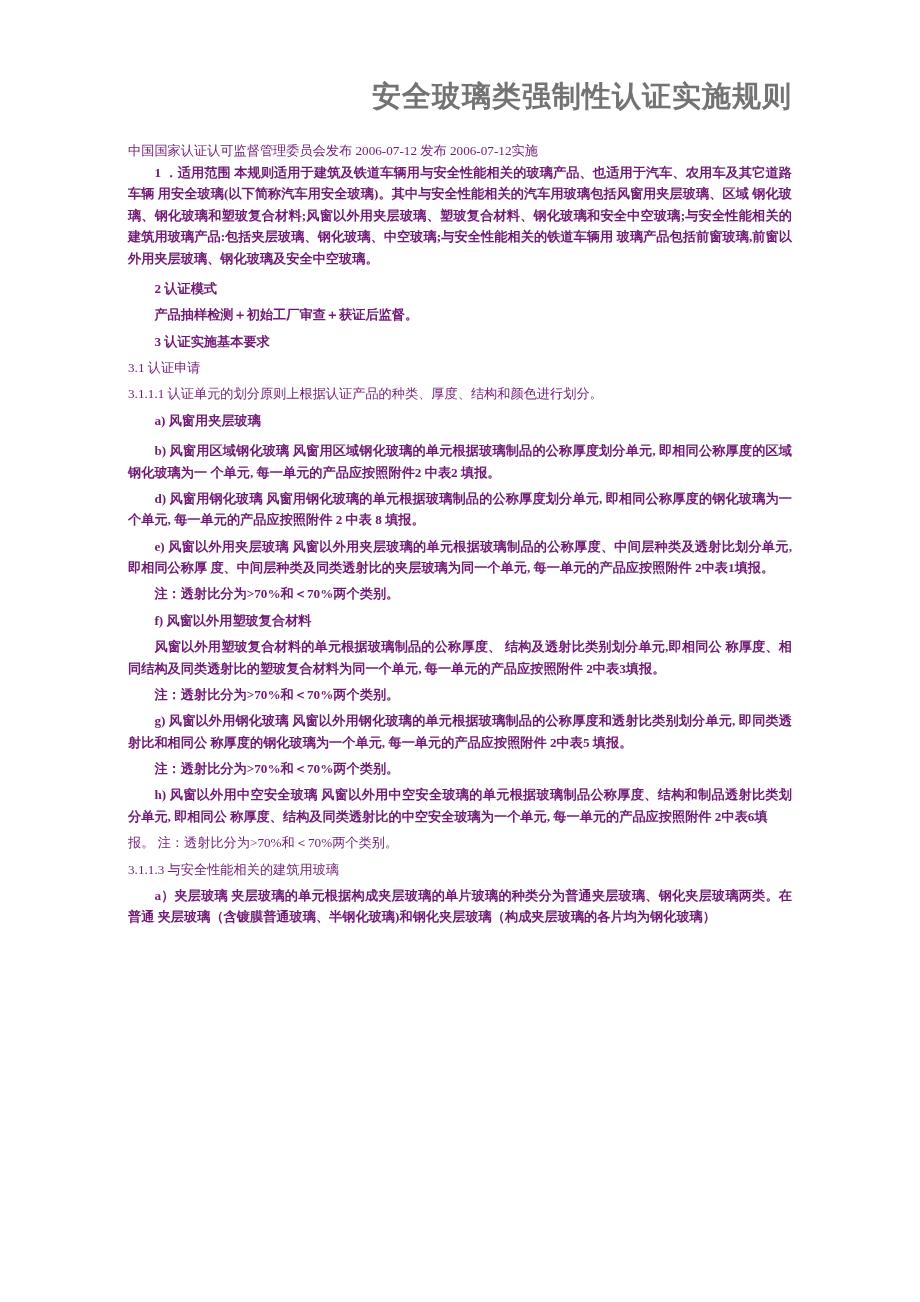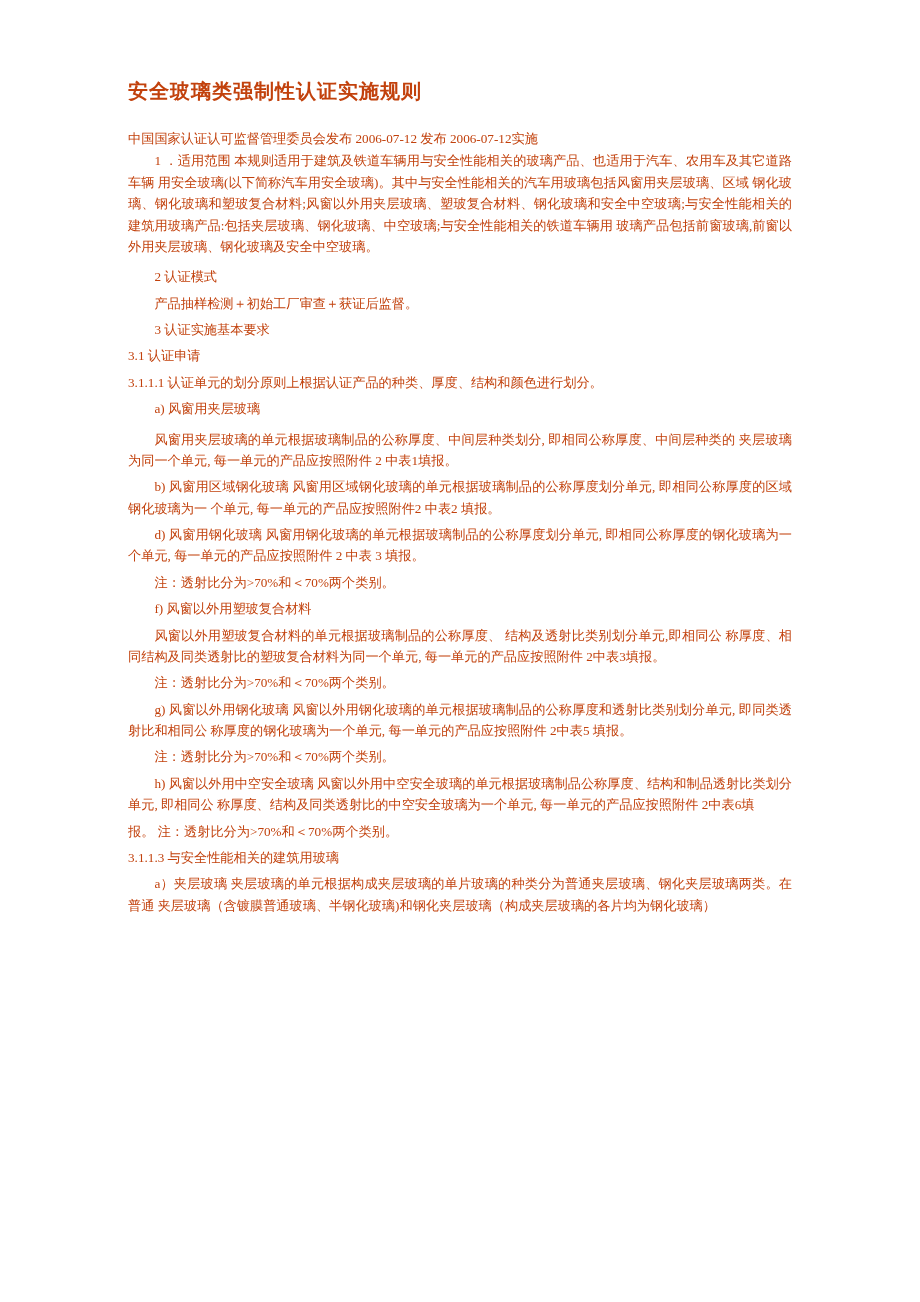--- a/index.html
+++ b/index.html
@@ -14,39 +14,40 @@
     color: #1f3864;
   }
   .page {
     width: 920px;
     height: 1302px;
     box-sizing: border-box;
     padding: 78px 128px 0 128px;
     position: relative;
   }
   .doc-title {
-    text-align: left;
+    text-align: right;
     font-family: "Liberation Sans", sans-serif;
     font-weight: bold;
-    font-size: 20px;
+    font-size: 29px;
     letter-spacing: 1px;
-    color: #c2410c;
+    color: #737373;
     margin: 0 0 24px 0;
     line-height: 1.3;
   }
   p {
     margin: 0 0 4px 0;
     font-size: 13.2px;
     line-height: 1.62;
-    color: #c2410c;
+    color: #701a75;
     text-align: justify;
     text-justify: inter-ideograph;
   }
   .indent2 {
     text-indent: 2em;
+    font-weight: bold;
   }
   .tight {
     margin-bottom: 1px;
   }
   .gap {
     margin-bottom: 9px;
   }
   .gap-sm {
     margin-bottom: 5px;
   }
@@ -69,27 +70,27 @@
   <p class="indent2 gap-sm">3 认证实施基本要求</p>
 
   <p class="gap-sm">3.1 认证申请</p>
 
 
   <p class="gap-sm">3.1.1.1 认证单元的划分原则上根据认证产品的种类、厚度、结构和颜色进行划分。</p>
 
 
   <p class="indent2 gap">a) 风窗用夹层玻璃</p>
 
-  <p class="indent2 gap-sm">风窗用夹层玻璃的单元根据玻璃制品的公称厚度、中间层种类划分, 即相同公称厚度、中间层种类的 夹层玻璃为同一个单元, 每一单元的产品应按照附件 2 中表1填报。</p>
 
   <p class="indent2 gap-sm">b) 风窗用区域钢化玻璃 风窗用区域钢化玻璃的单元根据玻璃制品的公称厚度划分单元, 即相同公称厚度的区域钢化玻璃为一 个单元, 每一单元的产品应按照附件2 中表2 填报。</p>
 
 
-  <p class="indent2 gap-sm">d) 风窗用钢化玻璃 风窗用钢化玻璃的单元根据玻璃制品的公称厚度划分单元, 即相同公称厚度的钢化玻璃为一个单元, 每一单元的产品应按照附件 2 中表 3 填报。</p>
+  <p class="indent2 gap-sm">d) 风窗用钢化玻璃 风窗用钢化玻璃的单元根据玻璃制品的公称厚度划分单元, 即相同公称厚度的钢化玻璃为一个单元, 每一单元的产品应按照附件 2 中表 8 填报。</p>
 
+  <p class="indent2 gap-sm">e) 风窗以外用夹层玻璃 风窗以外用夹层玻璃的单元根据玻璃制品的公称厚度、中间层种类及透射比划分单元, 即相同公称厚 度、中间层种类及同类透射比的夹层玻璃为同一个单元, 每一单元的产品应按照附件 2中表1填报。</p>
 
   <p class="indent2 gap-sm">注：透射比分为&gt;70%和＜70%两个类别。</p>
 
   <p class="indent2 gap-sm">f) 风窗以外用塑玻复合材料</p>
 
   <p class="indent2 gap-sm">风窗以外用塑玻复合材料的单元根据玻璃制品的公称厚度、 结构及透射比类别划分单元,即相同公 称厚度、相同结构及同类透射比的塑玻复合材料为同一个单元, 每一单元的产品应按照附件 2中表3填报。</p>
 
   <p class="indent2 gap-sm">注：透射比分为&gt;70%和＜70%两个类别。</p>
 
   <p class="indent2 gap-sm">g) 风窗以外用钢化玻璃 风窗以外用钢化玻璃的单元根据玻璃制品的公称厚度和透射比类别划分单元, 即同类透射比和相同公 称厚度的钢化玻璃为一个单元, 每一单元的产品应按照附件 2中表5 填报。</p>

